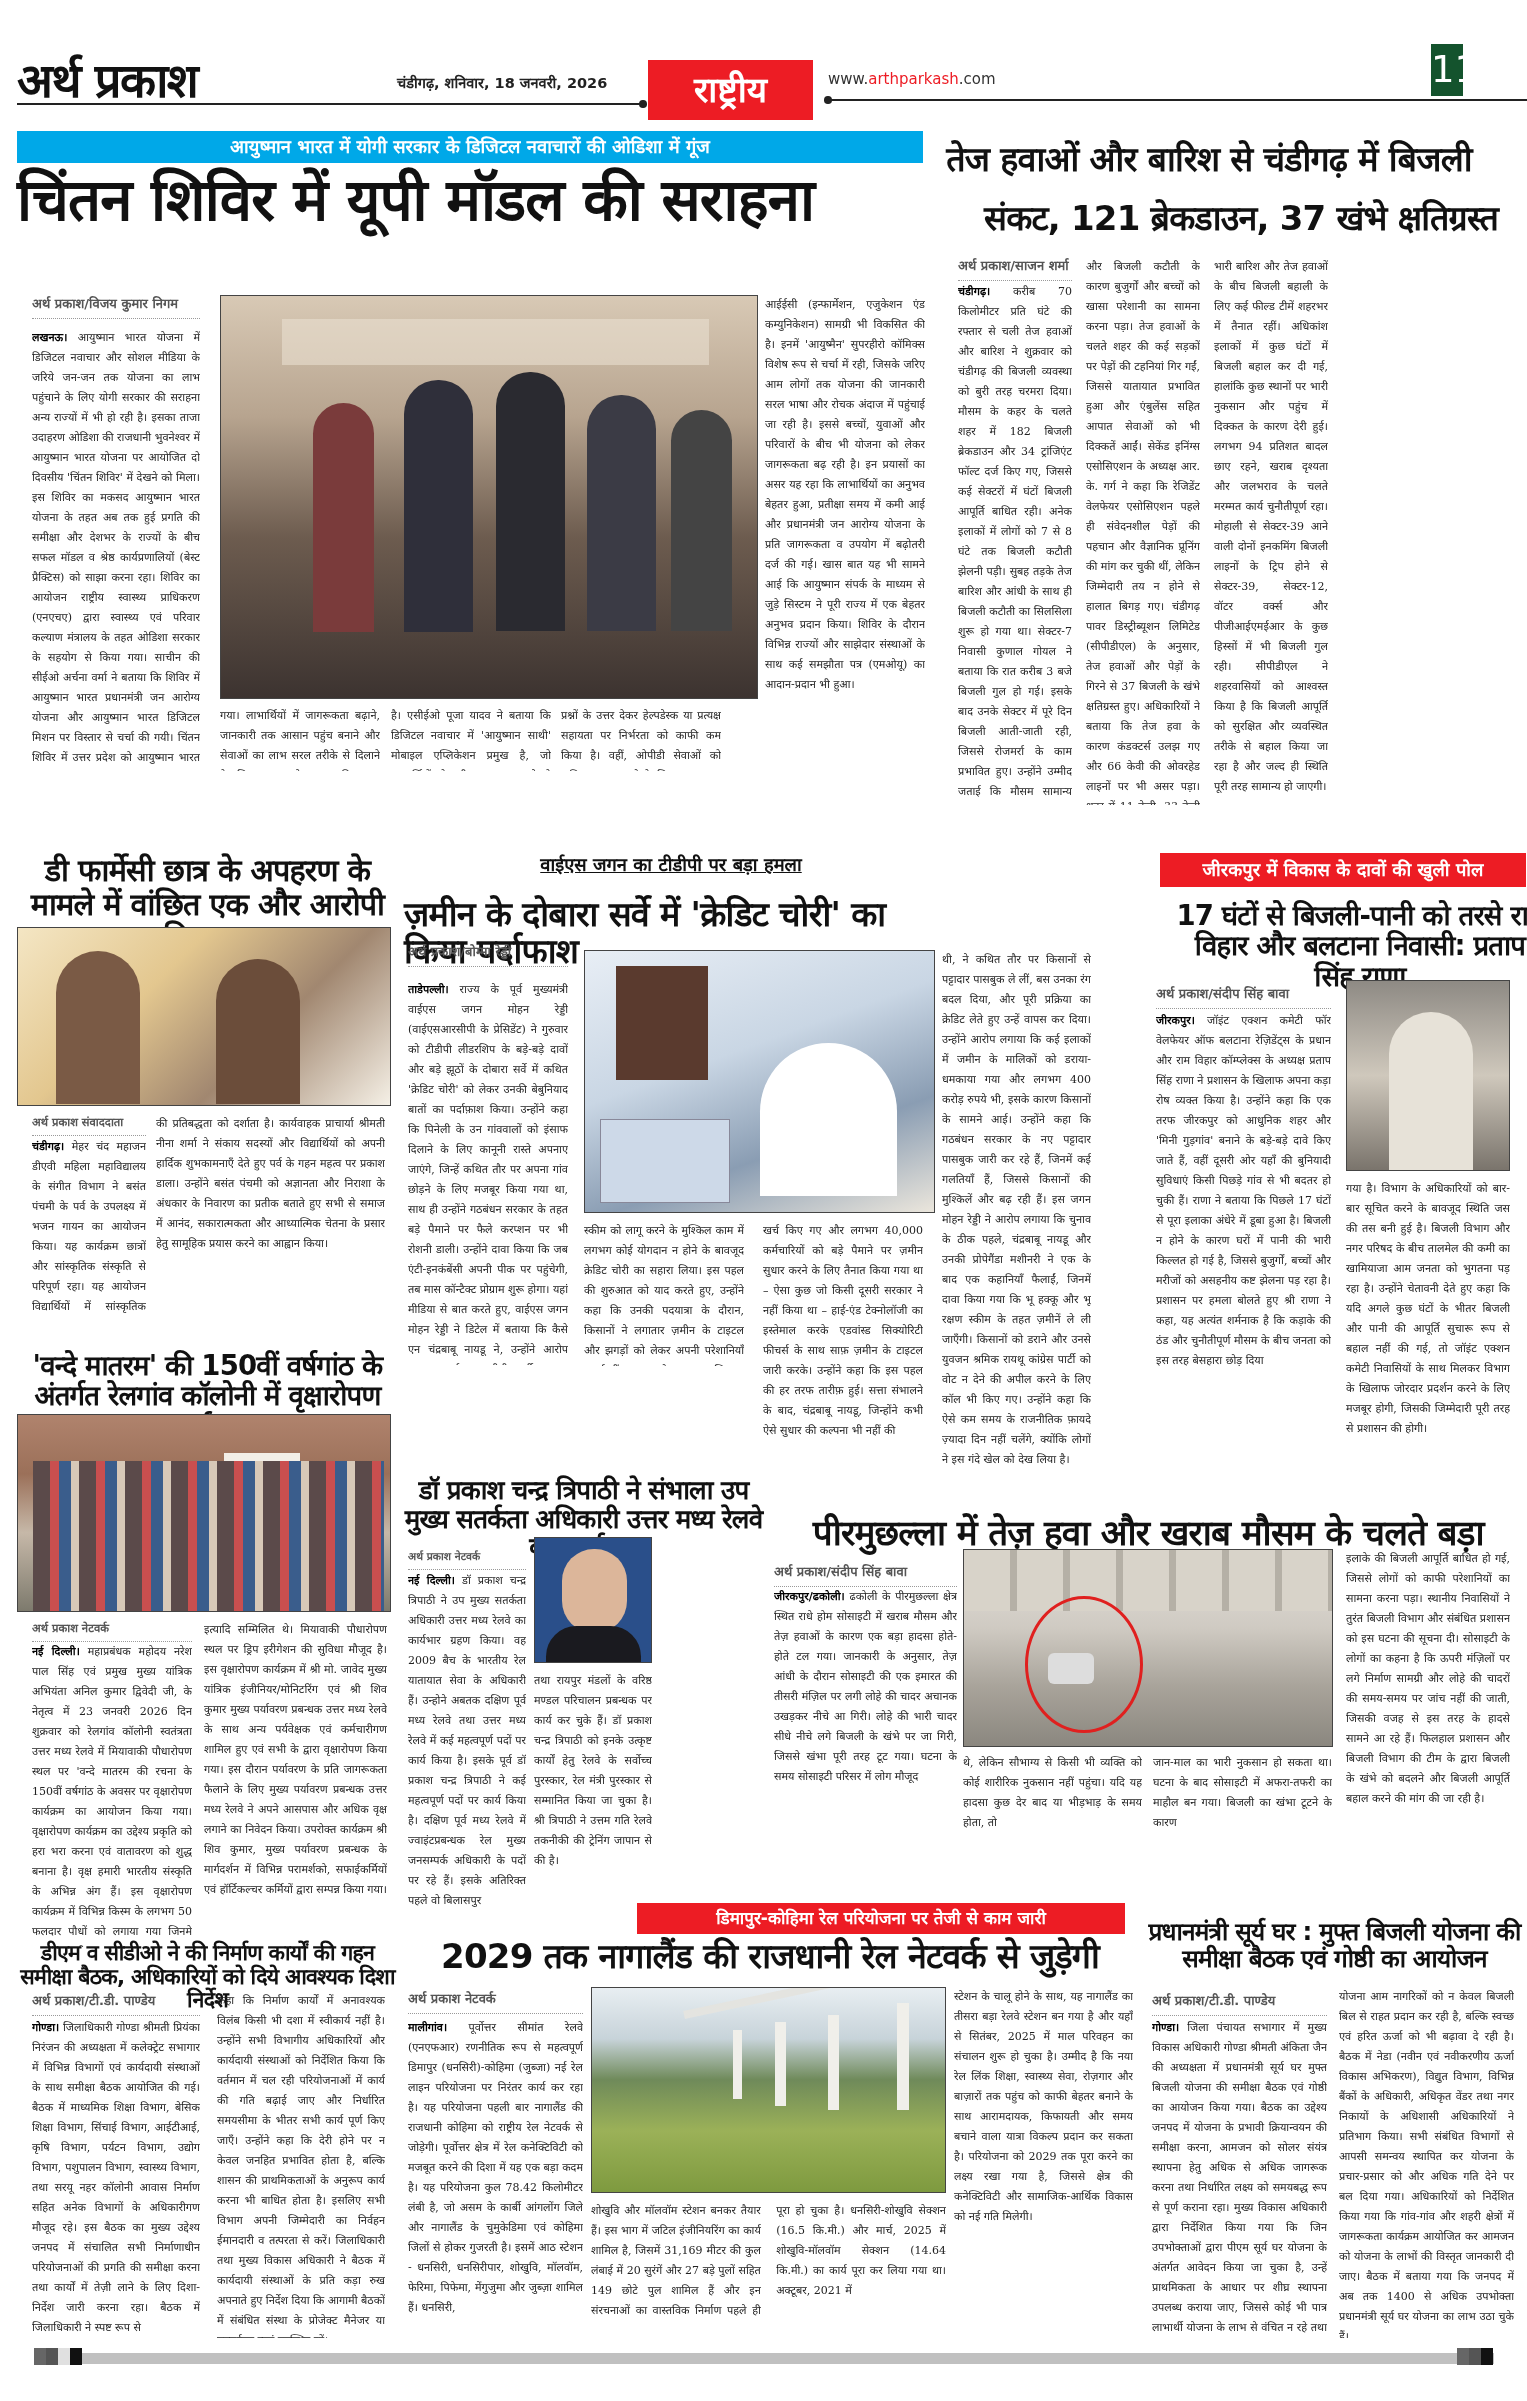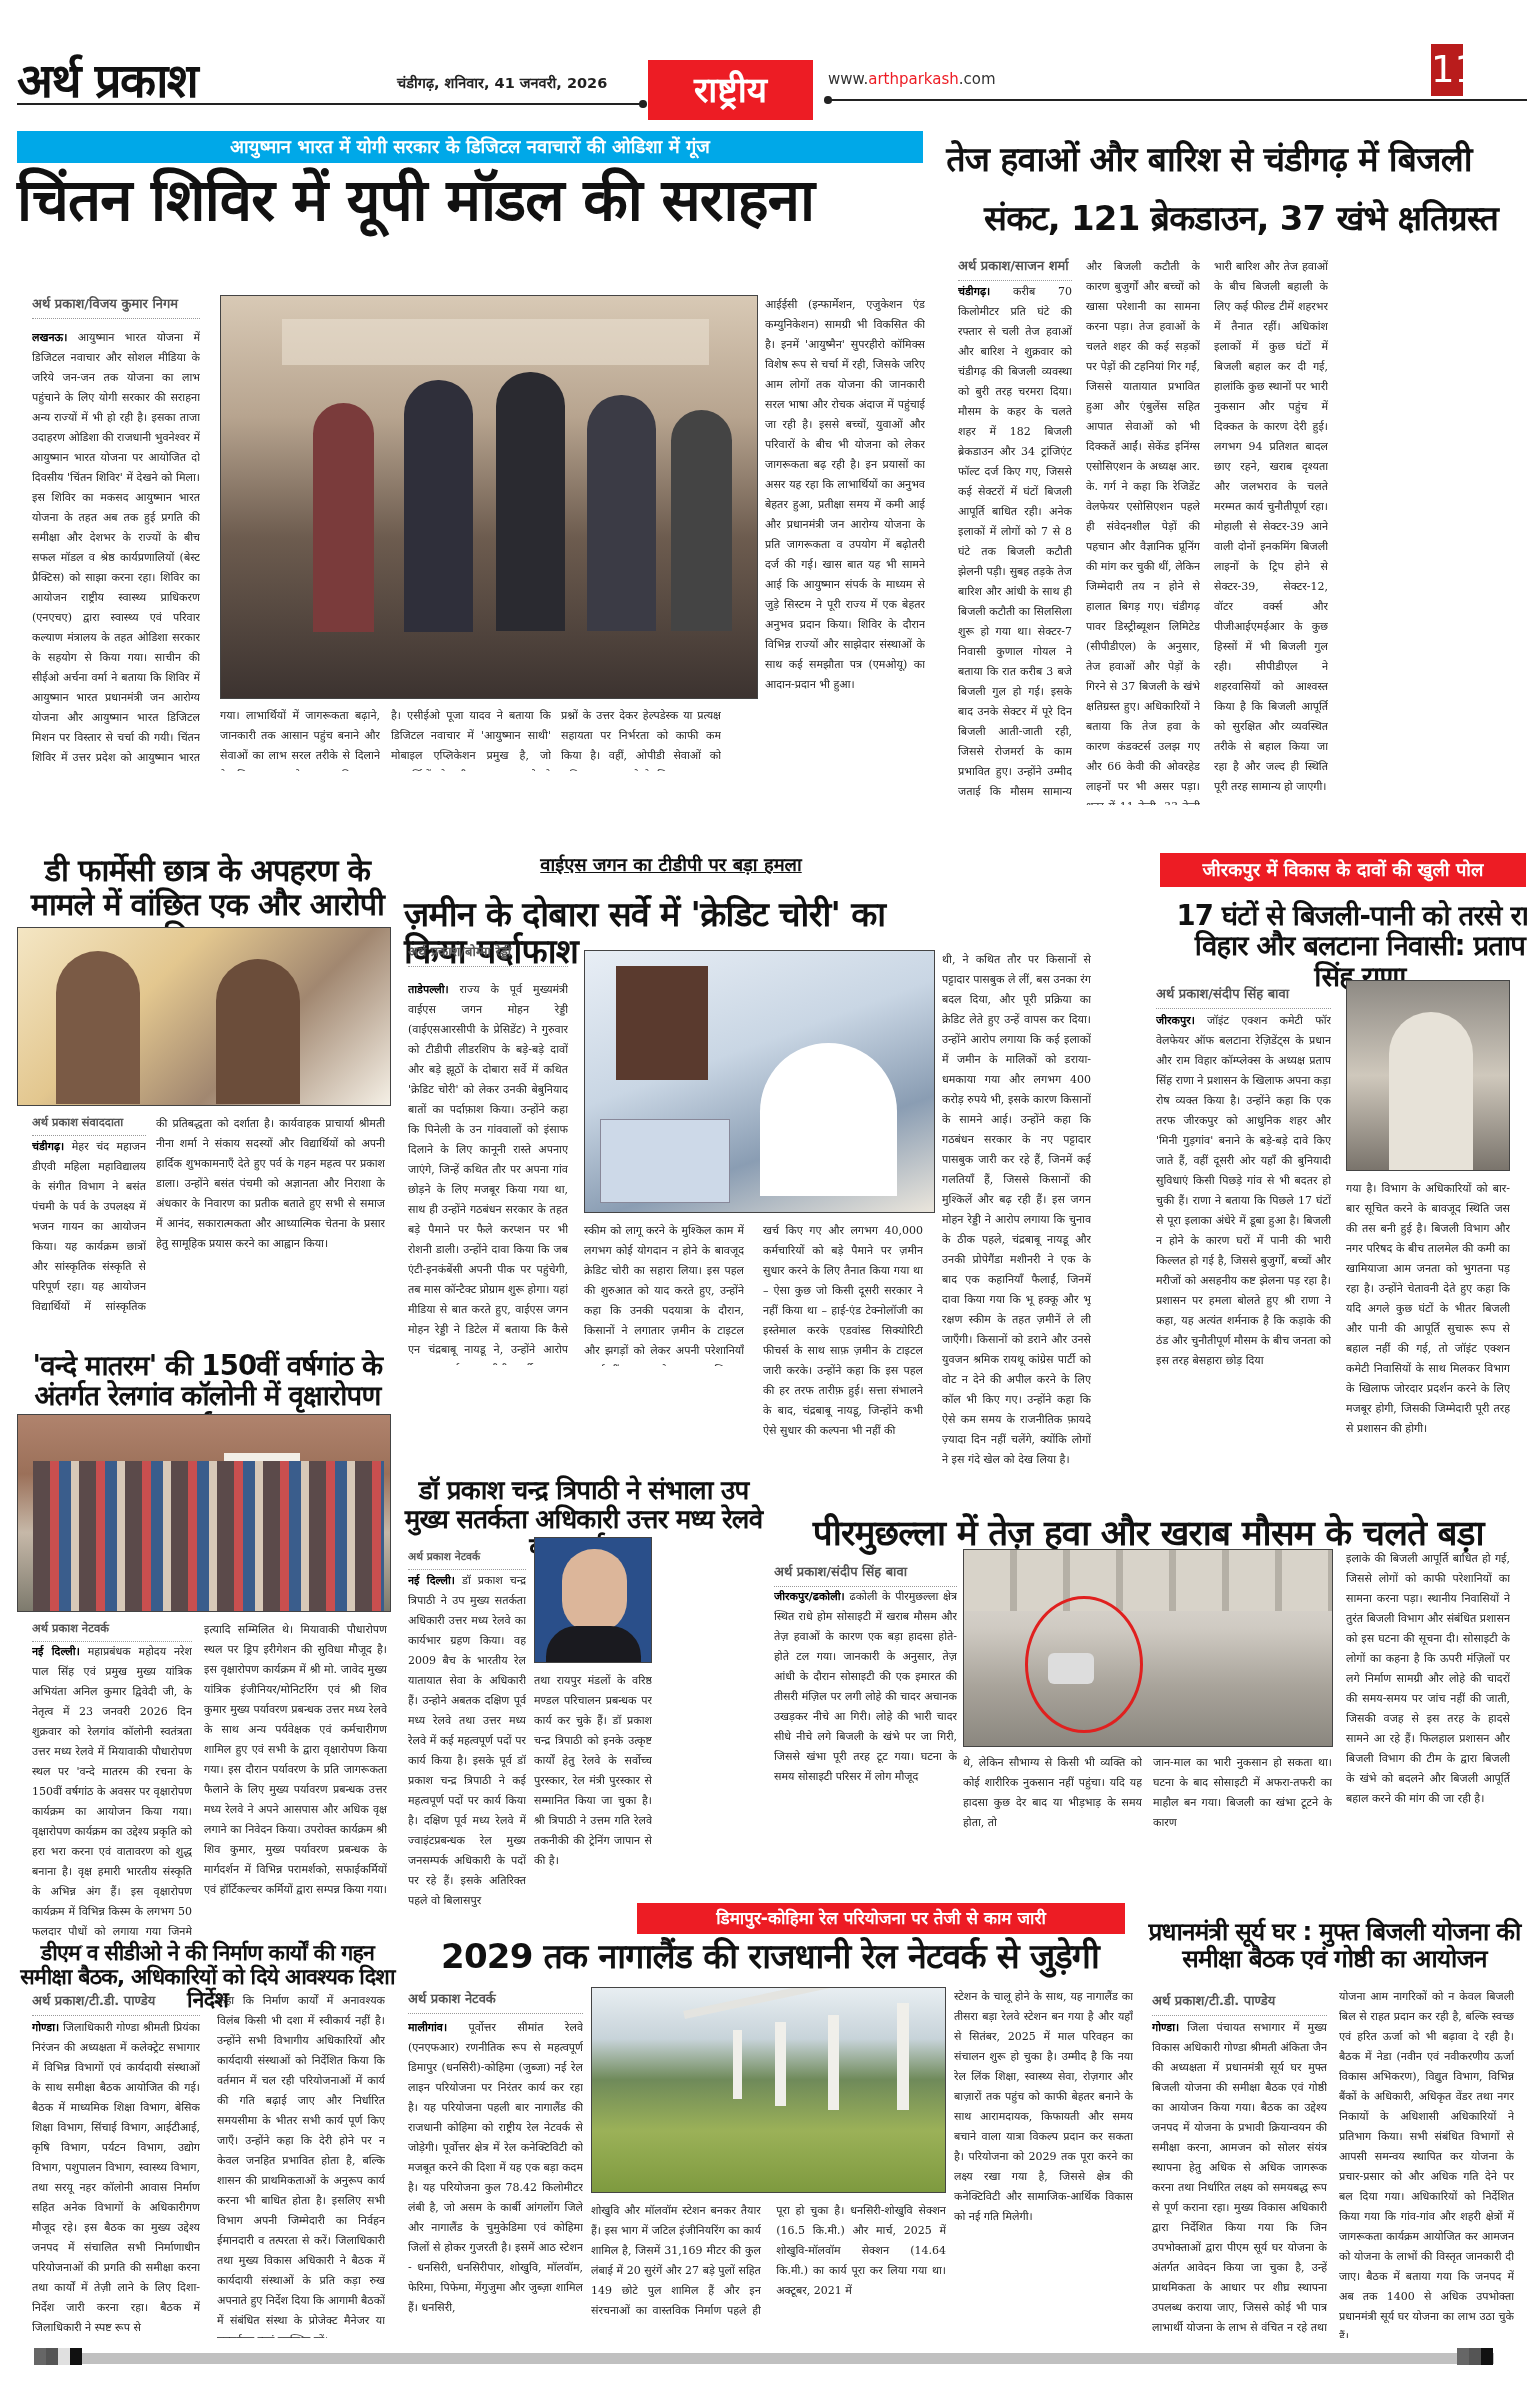--- a/index.html
+++ b/index.html
@@ -5,38 +5,38 @@
 *{box-sizing:border-box;margin:0;padding:0}
 body{width:1527px;height:2401px;background:#fff;font-family:"DejaVu Sans",sans-serif;color:#222;position:relative;overflow:hidden}
 .abs{position:absolute}
 .masthead-title{left:17px;top:47px;font-size:47px;font-weight:bold;color:#111;letter-spacing:-1.5px;font-family:"DejaVu Serif",serif}
 .mast-line{height:2.3px;background:#222}
 .dot{width:7.6px;height:7.6px;border-radius:50%;background:#222}
 .date{left:397px;top:72px;font-size:14.5px;font-weight:bold;color:#222}
 .section{left:648px;top:60px;width:165px;height:60px;background:#ed1c24;color:#fff;font-size:35px;font-weight:bold;text-align:center;line-height:60px}
 .url{left:828px;top:70px;font-size:15px;color:#333}
 .url .red{color:#ed1c24}
-.pagenum{left:1431px;top:44px;width:32px;height:52px;background:#b91c1c;color:#fff;font-size:37px;text-align:center;line-height:52px}
+.pagenum{left:1431px;top:44px;width:32px;height:52px;background:#14532d;color:#fff;font-size:37px;text-align:center;line-height:52px}
 .kicker-blue{background:#00a8e8;color:#fff;font-weight:bold;text-align:center}
 .kicker-red{background:#ed1c24;color:#fff;font-weight:bold;text-align:center}
 .hl{font-weight:bold;color:#111;line-height:1.1;text-align:center;letter-spacing:-0.8px}
 .byline{font-size:13px;font-weight:bold;color:#555;border-bottom:1.5px dotted #999;padding-bottom:6.1px}
 .col{font-size:11px;line-height:20px;color:#222;text-align:justify;overflow:hidden;font-family:"DejaVu Serif",serif}
 .col b{color:#000}
 .photo{border:0.8px solid #444;overflow:hidden}
 .ul{text-decoration:underline;font-weight:bold;color:#111;text-align:center}
 .footer-bar{left:34px;top:2353px;width:1460px;height:10.7px;background:#c0c0c0}
 .fb-block{top:2348px;height:17px}
 .redcircle{border:3.1px solid #e0201f;border-radius:50%}
 </style>
 </head>
 <body>
 
 <div class="abs masthead-title">अर्थ प्रकाश</div>
-<div class="abs date">चंडीगढ़, शनिवार, 41 जनवरी, 2026</div>
+<div class="abs date">चंडीगढ़, शनिवार, 18 जनवरी, 2026</div>
 <div class="abs mast-line" style="left:17px;top:103px;width:305px"></div>
 <div class="abs mast-line" style="left:17px;top:103px;width:626px"></div>
 <div class="abs dot" style="left:639px;top:100px"></div>
 <div class="abs section">राष्ट्रीय</div>
 <div class="abs url"><span>www.</span><span class="red">arthparkash</span><span>.com</span></div>
 <div class="abs mast-line" style="left:828px;top:99px;width:700px"></div>
 <div class="abs dot" style="left:824px;top:96px"></div>
 <div class="abs pagenum">11</div>
 
 <div class="abs kicker-blue" style="left:17px;top:131px;width:906px;height:32px;font-size:18.3px;line-height:32px">आयुष्मान भारत में योगी सरकार के डिजिटल नवाचारों की ओडिशा में गूंज</div>

